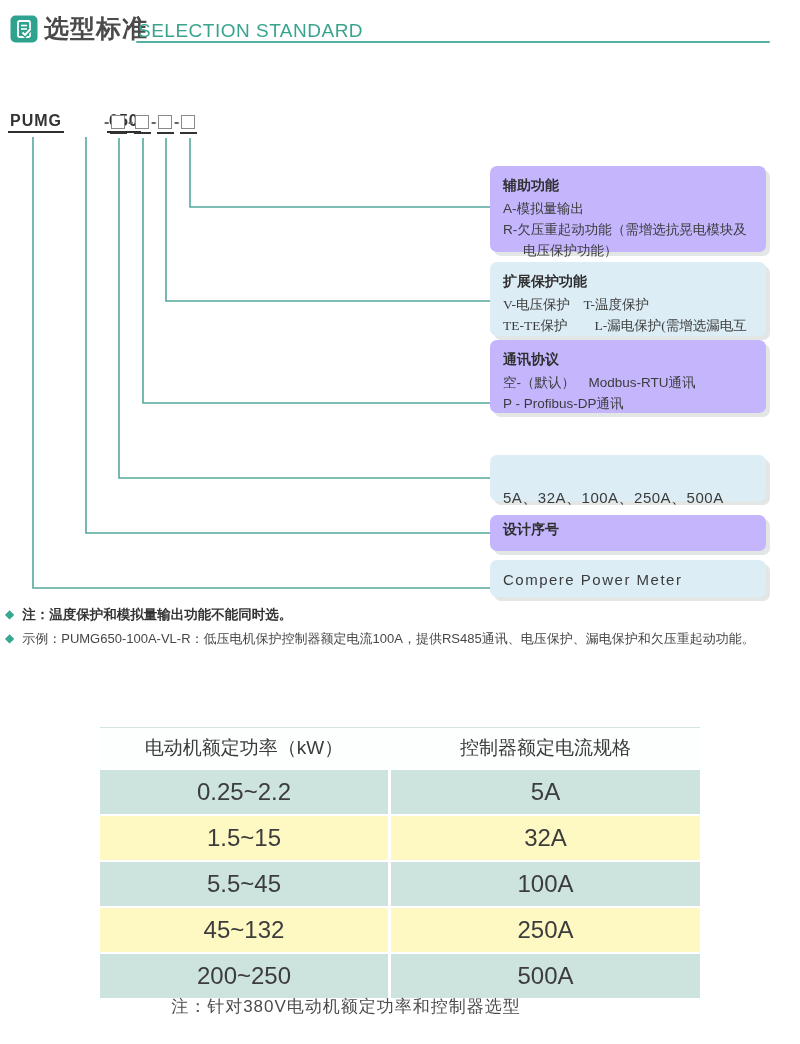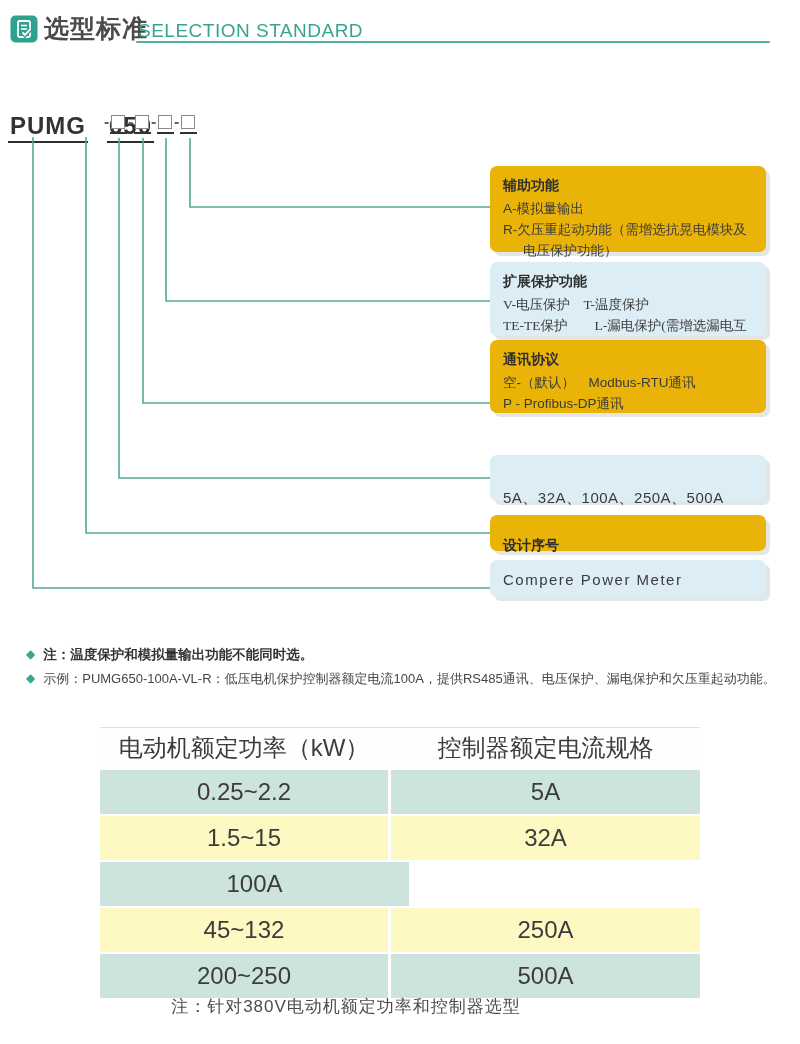--- a/index.html
+++ b/index.html
@@ -11,60 +11,60 @@
     color:#3d3d3d;
   }
 
   
   .hd-icon { position:absolute; left:10px; top:15px; width:28px; height:28px; }
   .hd-cn   { position:absolute; left:44px; top:12px; font-size:25px; font-weight:bold; color:#4a4a4a; letter-spacing:1px; }
   .hd-en   { position:absolute; left:138px; top:20px; font-size:19px; color:#39a48e; letter-spacing:0.5px; }
   .hd-line { position:absolute; left:136px; top:41px; width:634px; height:2px; background:#56b0a2; border-radius:2px; }
 
   
-  .mc { position:absolute; font-weight:bold; font-size:24px; color:#333; }
+  .mc { position:absolute; font-weight:bold; font-size:16px; color:#333; }
   .mc-ul { border-bottom:2.5px solid #2e2e2e; padding:0 2px 1px 2px; }
   #mc-prefix { left:8px;  top:112px; letter-spacing:1px; }
   #mc-series { left:71px; top:112px; letter-spacing:1px;margin-left:36px; }
   .mc-hyphen { position:absolute; top:113px; font-size:16px; color:#666; font-weight:bold; }
   .mc-sq { position:absolute; top:115px; width:17px; padding:0 1px 3px 1px; border-bottom:2px solid #333; }
   .mc-sq .sqbox { width:14px; height:14px; border:1.5px solid #8a8a8a; background:#fff; }
 
   
   #connectors { position:absolute; left:0; top:130px; }
 
   
   .callout {
     position:absolute; left:490px; width:276px;
     border-radius:7px; padding:9px 13px;
     box-shadow:4px 4px 0 0 #e2e7e6;
     font-size:13.5px; line-height:1.55; color:#3b3b3b;
   }
   .callout .bx-title { font-size:14px; font-weight:bold; color:#2f2f2f; margin-bottom:2px; }
   .callout .bx-line.indent { padding-left:20px; }
-  .teal-bg { background:#eab308; }
+  .teal-bg { background:#c4b5fd; }
   .blue-bg { background:#ddedf5; }
   #box-aux   { top:166px; height:86px; }
   #box-ext   { top:262px; height:74px;font-family:Liberation Serif, serif; }
   #box-comm  { top:340px; height:73px; }
   #box-amp   { top:455px; height:46px; padding-top:31px; font-size:15px; letter-spacing:0.5px; }
-  #box-serial{ top:515px; height:36px; padding-top:20px; }
+  #box-serial{ top:515px; height:36px; padding-top:4px; }
   #box-brand { top:560px; height:37px; padding-top:8px; font-size:15px; letter-spacing:1.5px; }
 
   
-  .note { position:absolute; left:26px; font-size:13px; color:#464646; white-space:nowrap;margin-top:40px; }
+  .note { position:absolute; left:5px; font-size:13px; color:#464646; white-space:nowrap; }
   .note .diamond { color:#3aa792; font-size:12px; margin-right:8px; vertical-align:1px; }
   #note-1 { top:606px; font-weight:bold; color:#333; font-size:13.5px; }
   #note-2 { top:630px; }
 
   
   #ptable { position:absolute; left:100px; top:727px; width:600px; }
   .trow, .thead { display:flex; gap:3px; }
   .thead { height:41px; border-top:1px solid #d4e5df; }
-  .thead .cell { background:#fdfefe; font-size:24px; color:#3c3c3c; }
+  .thead .cell { background:#fdfefe; font-size:19px; color:#3c3c3c; }
   .trow { height:44px; margin-top:2px; font-size:24px; color:#3c3c3c; }
   .cell { display:flex; align-items:center; justify-content:center; }
   .c1 { width:288px; } .c2 { width:309px; }
   .trow.odd  .cell { background:#cde4de; }
   .trow.even .cell { background:#fef9c3; }
 
   
   #footnote { position:absolute; left:0; top:995px; width:692px; text-align:center;
               font-size:17px; color:#4c4c4c; letter-spacing:1px; font-weight:500; }
 </style>
@@ -156,20 +156,21 @@
     </div>
     <div class="trow odd">
       <div class="cell c1">0.25~2.2</div>
       <div class="cell c2">5A</div>
     </div>
     <div class="trow even">
       <div class="cell c1">1.5~15</div>
       <div class="cell c2">32A</div>
     </div>
     <div class="trow odd">
+      <div class="cell c1">5.5~45</div>
       <div class="cell c2">100A</div>
     </div>
     <div class="trow even">
       <div class="cell c1">45~132</div>
       <div class="cell c2">250A</div>
     </div>
     <div class="trow odd">
       <div class="cell c1">200~250</div>
       <div class="cell c2">500A</div>
     </div>

